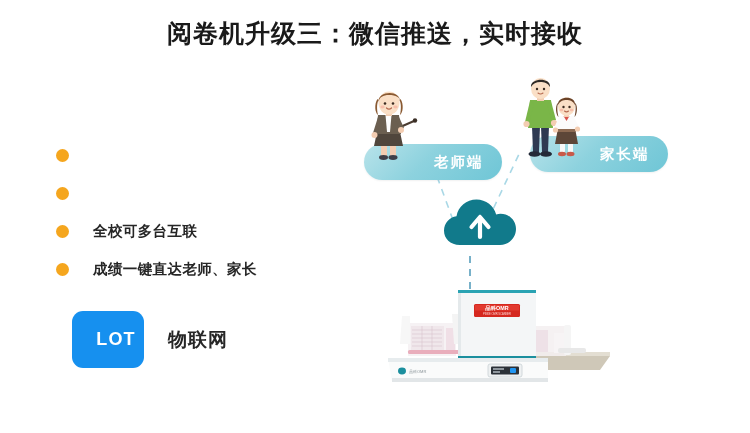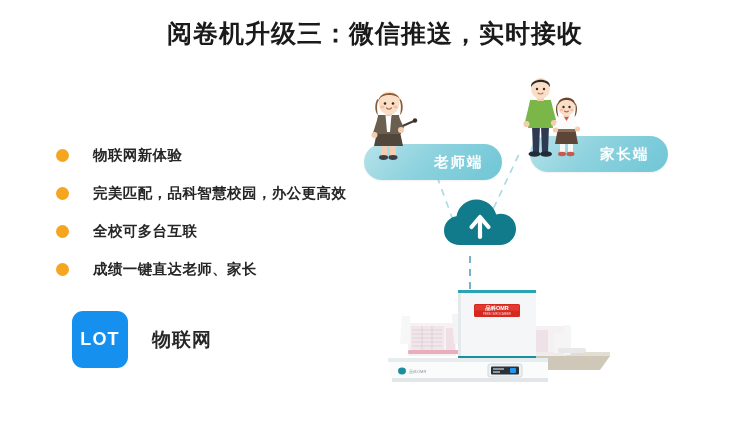--- a/index.html
+++ b/index.html
@@ -72,20 +72,21 @@
     align-items: center;
   }
   .iot-badge {
     width: 56px;
     height: 57px;
     border-radius: 11px;
     background: #1690ef;
     display: flex;
     align-items: center;
     justify-content: center;
+    padding-left: 16px;
   }
   .iot-badge span {
     color: #ffffff;
     font-size: 18px;
     font-weight: bold;
     letter-spacing: 1.2px;
   }
   .iot-label {
     margin-left: 24px;
     font-size: 19px;
@@ -172,25 +173,23 @@
 </head>
 <body>
 
 <div class="slide">
 
   <div class="title">阅卷机升级三：微信推送，实时接收</div>
 
   <div class="bullets">
     <div class="bullet-row">
       <span class="bullet-dot"></span>
-      <span class="bullet-text">物联网新体验</span>
     </div>
     <div class="bullet-row">
       <span class="bullet-dot"></span>
-      <span class="bullet-text">完美匹配，品科智慧校园，办公更高效</span>
     </div>
     <div class="bullet-row">
       <span class="bullet-dot"></span>
       <span class="bullet-text">全校可多台互联</span>
     </div>
     <div class="bullet-row">
       <span class="bullet-dot"></span>
       <span class="bullet-text">成绩一键直达老师、家长</span>
     </div>
   </div>

